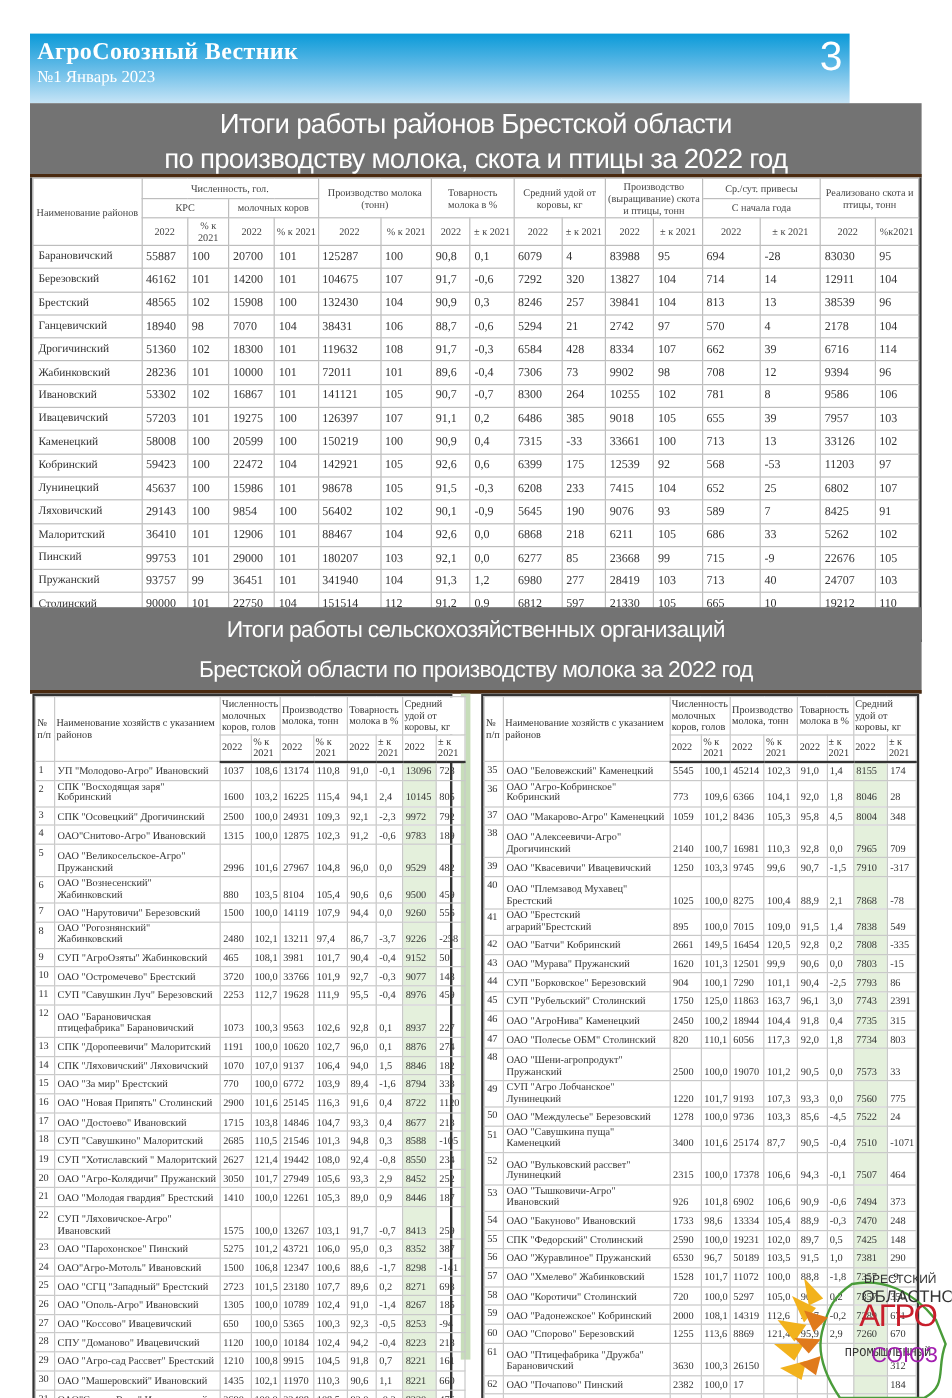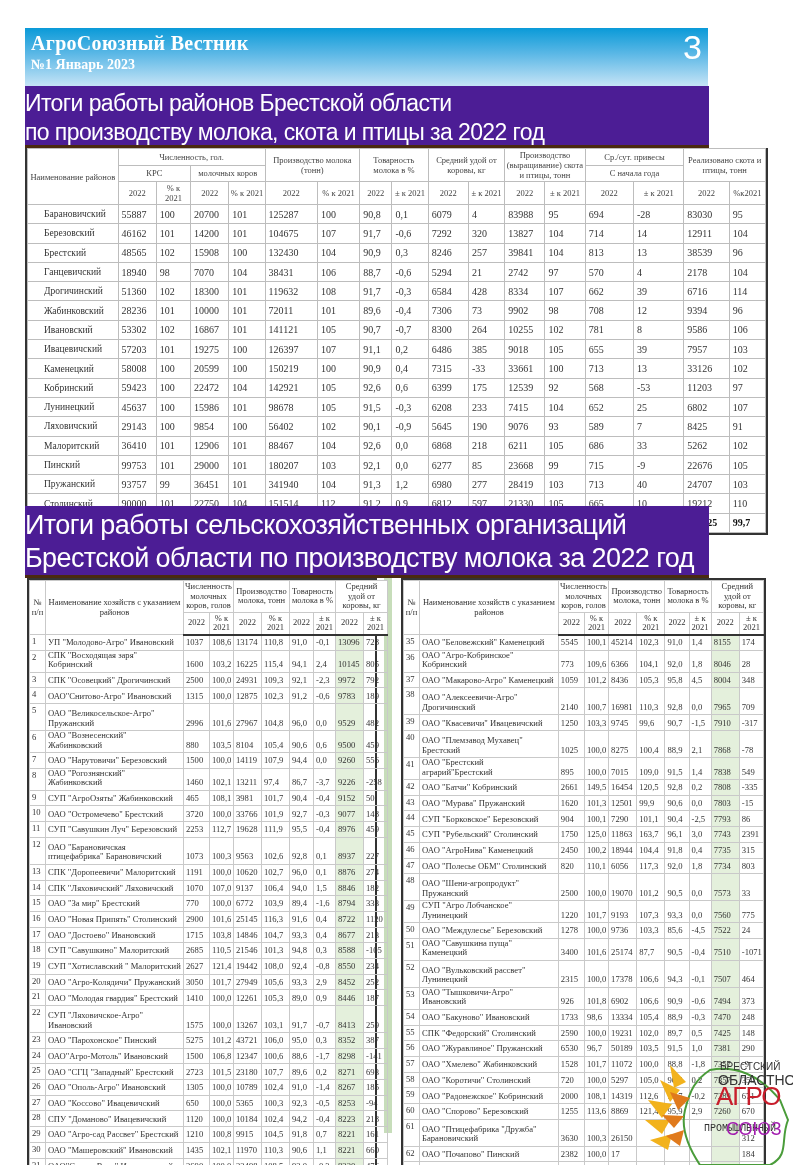--- a/index.html
+++ b/index.html
@@ -4,47 +4,47 @@
 <style>
   * { box-sizing: border-box; margin: 0; padding: 0; }
   html, body { width: 793px; height: 1165px; background: #ffffff; overflow: hidden; }
   body { font-family: "Liberation Serif", "DejaVu Serif", serif; color: #222; position: relative; }
 
   .masthead {
     position: absolute; left: 25px; top: 28px; width: 683px; height: 58px;
     background: linear-gradient(to bottom, #0a9ad8 0%, #5cb8e6 45%, #c6e4f6 100%);
   }
   .masthead .title { position: absolute; left: 6px; top: 4px; font-weight: bold; font-size: 20px; color: #fff; letter-spacing: 0.3px; }
-  .masthead .issue { position: absolute; left: 6px; top: 29px; font-weight: bold; font-size: 14px; color: #fff; text-align: right; }
+  .masthead .issue { position: absolute; left: 6px; top: 29px; font-weight: normal; font-size: 14px; color: #fff; text-align: right; }
   .masthead .pagenum { position: absolute; right: 6px; top: 0px; font-size: 34px; color: #fff; font-family: "Liberation Sans", sans-serif; font-weight: normal; }
 
   .banner {
-    position: absolute; left: 25px; width: 684px; background: #4c1d95;
-    color: #fff; text-align: left; font-family: "Liberation Sans", sans-serif;
+    position: absolute; left: 25px; width: 743px; background: #737373;
+    color: #fff; text-align: center; font-family: "Liberation Sans", sans-serif;
   }
   .banner1 { top: 86px; height: 62px; font-size: 23px; line-height: 29px; padding-top: 3px; border-bottom: 3px solid #4a2a10; }
-  .banner2 { top: 506px; height: 72px; font-size: 27px; line-height: 33px; padding-top: 3px; border-bottom: 3px solid #4a2a10; }
+  .banner2 { top: 506px; height: 72px; font-size: 19px; line-height: 33px; padding-top: 3px; border-bottom: 3px solid #4a2a10; }
   .banner span { display: block; font-stretch: condensed; letter-spacing: -0.6px; }
 
   
   .t1wrap { position: absolute; left: 25px; top: 148px; width: 743px; border: 2px solid #333; border-top: none; background: #fff; }
   table { border-collapse: collapse; width: 100%; table-layout: fixed; }
   .t1 th, .t1 td { border: 1px solid #bdbdbd; font-weight: normal; font-size: 10px; color: #333; }
   .t1 th { font-size: 8.5px; line-height: 10px; color: #444; text-align: center; padding: 1px; }
   .t1 td { height: 19.3px; padding: 0 3px; text-align: left; }
-  .t1 td.name { padding-left: 16px; font-size: 9.5px; }
+  .t1 td.name { padding-left: 4px; font-size: 9.5px; }
   .t1 tr.total td { font-weight: bold; font-size: 10px; color: #111; }
   .t1 tr.total td.name { font-size: 8.5px; }
 
   
   .t2wrap { position: absolute; top: 578px; background: #fff; border: 2px solid #333; }
   .t2left { left: 27px; width: 350px; }
   .t2right { left: 401px; width: 365px; }
   .t2 th, .t2 td { border: 1px solid #c9c9c9; font-weight: normal; color: #333; }
-  .t2 th { font-size: 8.5px; line-height: 9.5px; text-align: center; padding: 1px; background: #fff; }
+  .t2 th { font-size: 8.5px; line-height: 9.5px; text-align: left; padding: 1px; background: #fff; }
   .t2 td { font-size: 8.6px; padding: 0 2px; height: 15.7px; line-height: 9.5px; vertical-align: bottom; padding-bottom: 2px; white-space: nowrap; overflow: hidden; }
   .t2 td.num { vertical-align: top; padding-top: 2px; }
   .t2 td.fname { white-space: normal; }
   .t2 td.hl { background: #e4f0dc; }
   .t2 tr.tall td { height: 27px; }
   .t2 thead tr.sub th { border-bottom: 2px solid #333; }
   .sep-green { position: absolute; top: 578px; width: 8px; height: 555px; background: #c7ddba; }
 
   .logo { position: absolute; left: 640px; top: 1060px; width: 150px; height: 105px; pointer-events: none; }
   .logo .txt { position: absolute; left: 80px; font-family: "Liberation Sans", sans-serif; text-align: center; line-height: 1; }
@@ -574,21 +574,21 @@
           <td class="">14119</td>
           <td class="">107,9</td>
           <td class="">94,4</td>
           <td class="">0,0</td>
           <td class="hl">9260</td>
           <td class="">556</td>
         </tr>
         <tr>
           <td class="num">8</td>
           <td class="fname">ОАО "Рогознянский"  Жабинковский</td>
-          <td class="">1460</td>
+          <td class="">2480</td>
           <td class="">102,1</td>
           <td class="">13211</td>
           <td class="">97,4</td>
           <td class="">86,7</td>
           <td class="">-3,7</td>
           <td class="hl">9226</td>
           <td class="">-258</td>
         </tr>
         <tr>
           <td class="num">9</td>

